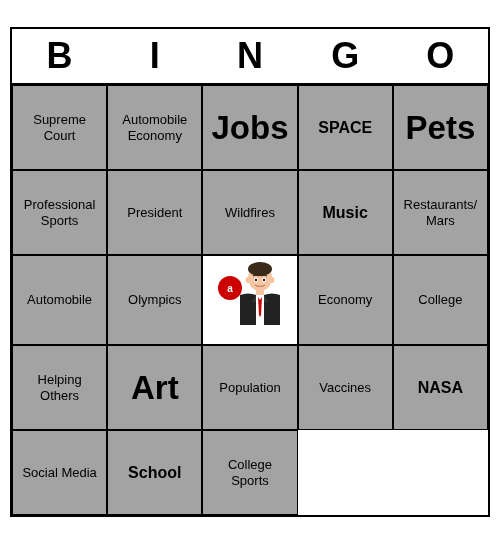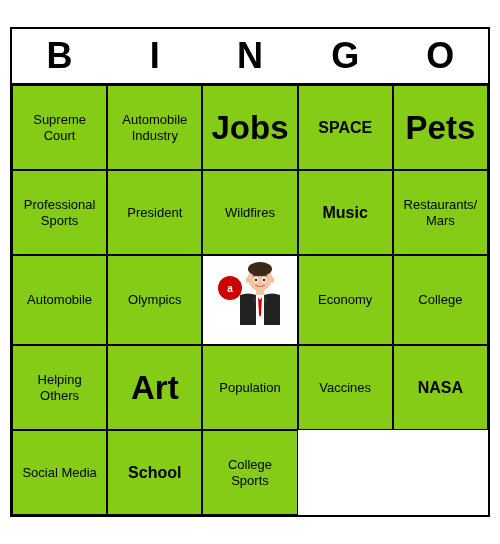--- a/index.html
+++ b/index.html
@@ -41,21 +41,21 @@
     .bingo-cell {
       border: 1px solid #000;
       min-height: 85px;
       display: flex;
       align-items: center;
       justify-content: center;
       text-align: center;
       padding: 4px;
       font-size: 14px;
       font-family: Arial, sans-serif;
-      background: #84cc16;
+      background: #a3a3a3;
       position: relative;
     }
     .bingo-cell.large-text {
       font-size: 33px;
       font-weight: bold;
     }
     .bingo-cell.medium-text {
       font-size: 16px;
       font-weight: bold;
     }
@@ -84,21 +84,21 @@
     <span class="bingo-letter">I</span>
     <span class="bingo-letter">N</span>
     <span class="bingo-letter">G</span>
     <span class="bingo-letter">O</span>
   </div>
   <div class="bingo-grid" id="bingo-grid">
   <div class="bingo-cell small-text">
         <span class="cell-text">Supreme Court</span>
       </div>
       <div class="bingo-cell small-text">
-        <span class="cell-text">Automobile Industry</span>
+        <span class="cell-text">Automobile Economy</span>
       </div>
       <div class="bingo-cell large-text">
         <span class="cell-text">Jobs</span>
       </div>
       <div class="bingo-cell medium-text">
         <span class="cell-text">SPACE</span>
       </div>
       <div class="bingo-cell large-text">
         <span class="cell-text">Pets</span>
       </div>

